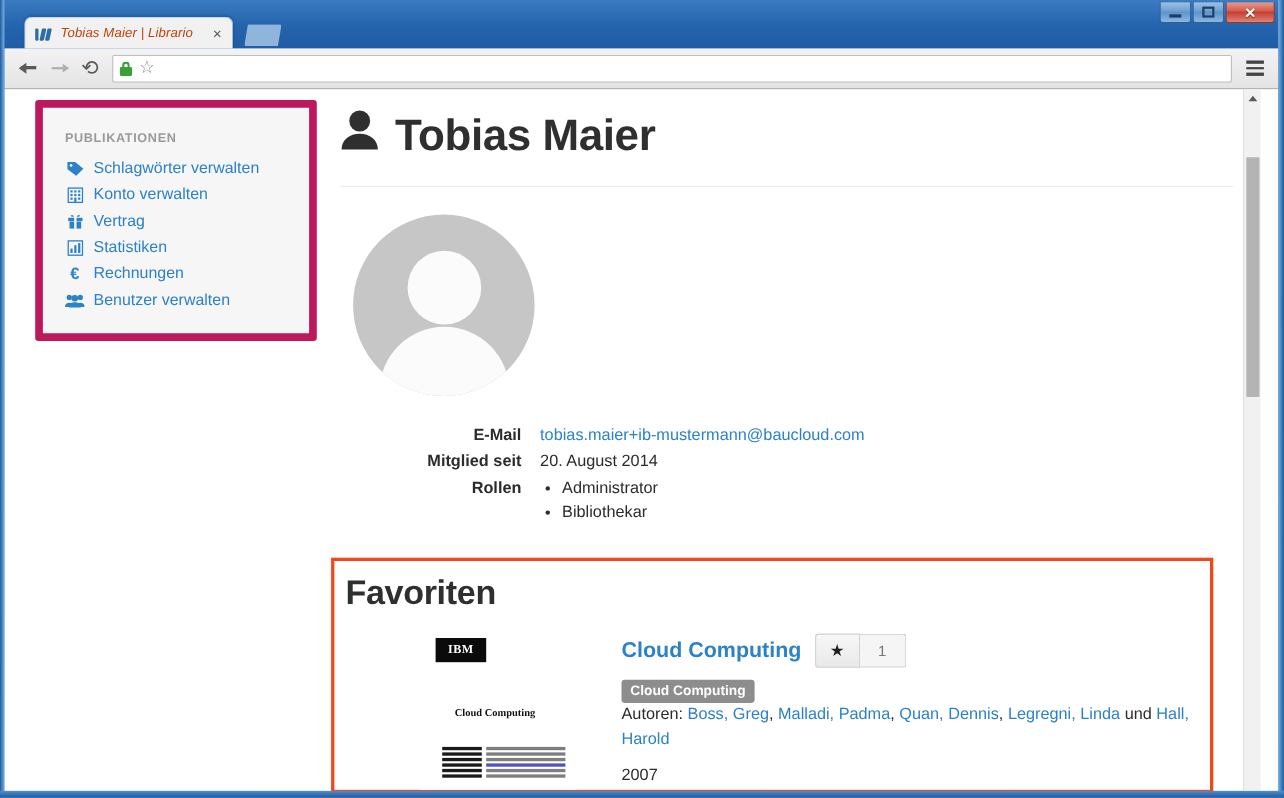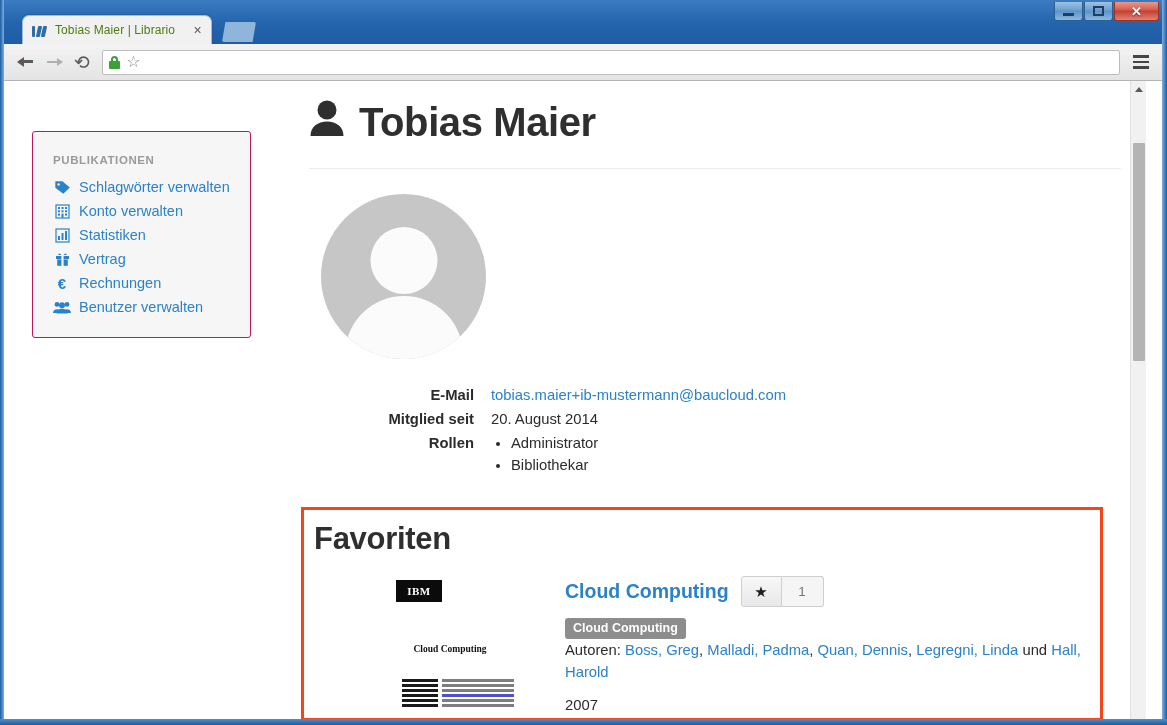--- a/index.html
+++ b/index.html
@@ -40,22 +40,22 @@
   }
   #tab .favicon {
     width: 16px; height: 14px; margin-right: 7px; flex: none;
     display: flex; align-items: flex-end; gap: 1.5px;
   }
   #tab .favicon i { display:block; background:#2c6ca8; border-radius: 1px; }
   #tab .favicon i:nth-child(1){ width:3px; height:11px; }
   #tab .favicon i:nth-child(2){ width:4px; height:11px; transform: skewX(-12deg); }
   #tab .favicon i:nth-child(3){ width:4px; height:11px; transform: skewX(-12deg); }
   #tab .tab-title {
-    font-size: 12px; color: #4d7c0f; white-space: nowrap; overflow: hidden;
-    flex: 1; letter-spacing: .1px;
+    font-size: 12px; color: #c2410c; white-space: nowrap; overflow: hidden;
+    flex: 1; letter-spacing: .1px; font-style: italic;
   }
   #tab .tab-close {
     width: 15px; height: 15px; line-height: 14px; text-align: center;
     font-size: 14px; color: #5b5b5b; flex: none; cursor: pointer;
   }
   #newtab {
     position: absolute; left: 222px; top: 22px;
     width: 34px; height: 20px; cursor: pointer;
     background: #8fb6da;
     clip-path: polygon(10% 0, 100% 0, 90% 100%, 0 100%);
@@ -149,24 +149,23 @@
   }
   #sb-up::after { content:''; border-left:4px solid transparent;
     border-right:4px solid transparent; border-bottom:5px solid #5a5a5a; }
   #sb-thumb {
     position: absolute; left: 2px; top: 62px; width: 12px; height: 218px;
     background: #b4b4b4; border-radius: 1px; cursor: pointer;
   }
 
   
   #sidebar {
-    position: absolute; left: 28px; top: 10px; width: 219px;
-    background: #f6f6f6; border: 1px solid #be185d; border-radius: 3px;
+    position: absolute; left: 28px; top: 10px; width: 256px;
+    background: #f6f6f6; border: 7px solid #be185d; border-radius: 3px;
     padding: 14px 0 18px 0;
-    margin-top: 40px;
   }
   .side-section {
     font-size: 11.5px; color: #9a9a9a; font-weight: bold;
     letter-spacing: .6px; padding: 8px 0 9px 20px; text-transform: uppercase;
   }
   .side-item {
     display: flex; align-items: center; gap: 8px;
     padding: 4px 0 4px 20px; cursor: pointer;
     font-size: 14.5px; color: #2b82c8;
   }
@@ -356,43 +355,43 @@
                   <rect x="10" y="9.6" width="2" height="2"></rect>
               </g>
             </svg>
           </span>
           <span class="lbl">Konto verwalten</span>
         </div>
 
         <div class="side-item">
           <span class="ico">
             <svg width="15" height="15" viewBox="0 0 15 15">
+              <g fill="#2b82c8">
+                <path d="M3.2 2.2a1.7 1.7 0 013 .9h-1.3a1.7 1.7 0 01-1.7-.9zM11.8 2.2a1.7 1.7 0 00-3 .9h1.3a1.7 1.7 0 001.7-.9z"></path>
+                <rect x="1" y="4" width="13" height="3"></rect>
+                <rect x="2.2" y="7.4" width="10.6" height="6.4"></rect>
+                <rect x="6.4" y="3.4" width="2.2" height="10.6" fill="#f6f6f6"></rect>
+              </g>
+            </svg>
+          </span>
+          <span class="lbl">Vertrag</span>
+        </div>
+
+        <div class="side-item">
+          <span class="ico">
+            <svg width="15" height="15" viewBox="0 0 15 15">
               <rect x="1" y="1" width="13" height="13" fill="none" stroke="#2b82c8" stroke-width="1.2"></rect>
               <g fill="#2b82c8">
                 <rect x="3" y="8" width="2" height="4"></rect>
                 <rect x="6.5" y="5" width="2" height="7"></rect>
                 <rect x="10" y="3" width="2" height="9"></rect>
               </g>
             </svg>
           </span>
           <span class="lbl">Statistiken</span>
-        </div>
-
-        <div class="side-item">
-          <span class="ico">
-            <svg width="15" height="15" viewBox="0 0 15 15">
-              <g fill="#2b82c8">
-                <path d="M3.2 2.2a1.7 1.7 0 013 .9h-1.3a1.7 1.7 0 01-1.7-.9zM11.8 2.2a1.7 1.7 0 00-3 .9h1.3a1.7 1.7 0 001.7-.9z"></path>
-                <rect x="1" y="4" width="13" height="3"></rect>
-                <rect x="2.2" y="7.4" width="10.6" height="6.4"></rect>
-                <rect x="6.4" y="3.4" width="2.2" height="10.6" fill="#f6f6f6"></rect>
-              </g>
-            </svg>
-          </span>
-          <span class="lbl">Vertrag</span>
         </div>
 
         <div class="side-item">
           <span class="ico">
             <span class="ic-euro">€</span>
           </span>
           <span class="lbl">Rechnungen</span>
         </div>
 
         <div class="side-item">

